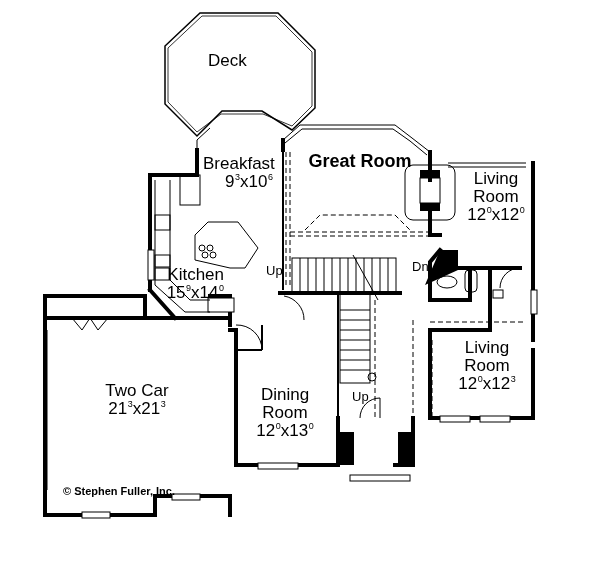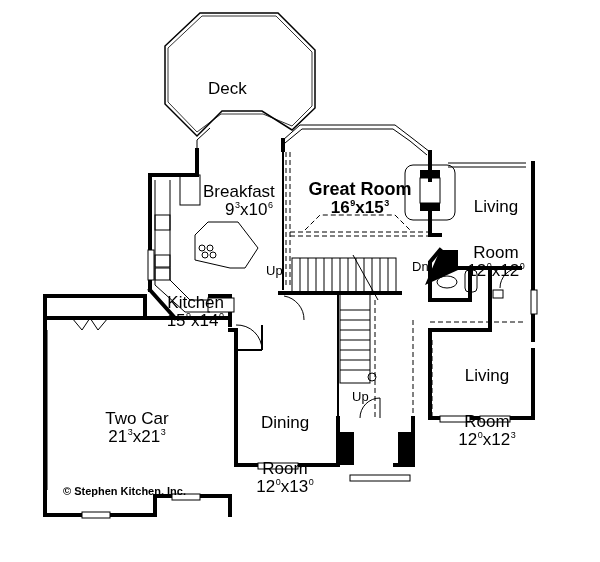--- a/index.html
+++ b/index.html
@@ -7,21 +7,21 @@
   #plan { position: absolute; left: 0; top: 0; width: 600px; height: 562px; }
   .wall { fill: none; stroke: #000; stroke-width: 4; stroke-linejoin: miter; stroke-linecap: square; }
   .wall-thin { fill: none; stroke: #000; stroke-width: 2; }
   .deck { fill: none; stroke: #000; stroke-width: 1.5; }
   .deck-inner { fill: none; stroke: #000; stroke-width: 0.8; }
   .dash { fill: none; stroke: #000; stroke-width: 1; stroke-dasharray: 5 3; }
   .line { fill: none; stroke: #000; stroke-width: 1; }
   .fillblk { fill: #000; }
   .window { fill: #fff; stroke: #000; stroke-width: 1; }
   .label { position: absolute; font-family: "Liberation Sans", sans-serif; color: #000; text-align: center; line-height: 1.05; white-space: nowrap; }
-  .room-name { font-size: 17px; margin-top: 28px; }
+  .room-name { font-size: 17px; }
   .room-dim { font-size: 17px; }
   .room-dim sup { font-size: 9px; vertical-align: 7px; margin-left: 0.5px; }
   .small { font-size: 13px; text-align: center; }
   .copyright { font-size: 11px; font-weight: bold; }
 </style>
 </head>
 <body>
 
 <svg id="plan" viewBox="0 0 600 562" xmlns="http://www.w3.org/2000/svg">
 
@@ -165,21 +165,20 @@
 
 <div class="label room-name" style="left:208px; top:52px;">Deck</div>
 
 <div class="label" style="left:203px; top:155px; width:70px;text-align:right;">
   <div class="room-name">Breakfast</div>
   <div class="room-dim"><span>9</span><sup>3</sup><span>x</span><span>10</span><sup>6</sup></div>
 </div>
 
 <div class="label" style="left:305px; top:152px; width:110px;font-weight:bold;">
   <div class="room-name" style="font-size:18px;">Great Room</div>
-  <div class="room-dim"><span>16</span><sup>9</sup><span>x</span><span>15</span><sup>3</sup></div>
 </div>
 
 <div class="label" style="left:460px; top:170px; width:72px;">
   <div class="room-name">Living</div>
   <div class="room-name">Room</div>
   <div class="room-dim"><span>12</span><sup>0</sup><span>x</span><span>12</span><sup>0</sup></div>
 </div>
 
 <div class="label" style="left:164px; top:266px; width:60px; text-align:right;">
   <div class="room-name">Kitchen</div>
@@ -200,13 +199,13 @@
 
 <div class="label" style="left:92px; top:382px; width:90px;">
   <div class="room-name">Two Car</div>
   <div class="room-dim"><span>21</span><sup>3</sup><span>x</span><span>21</span><sup>3</sup></div>
 </div>
 
 <div class="label small" style="left:266px; top:264px;">Up</div>
 <div class="label small" style="left:412px; top:260px;">Dn</div>
 <div class="label small" style="left:352px; top:390px;">Up</div>
 
-<div class="label copyright" style="left:63px; top:486px;">© Stephen Kitchen, Inc.</div>
+<div class="label copyright" style="left:63px; top:486px;">© Stephen Fuller, Inc.</div>
 
 </body></html>

